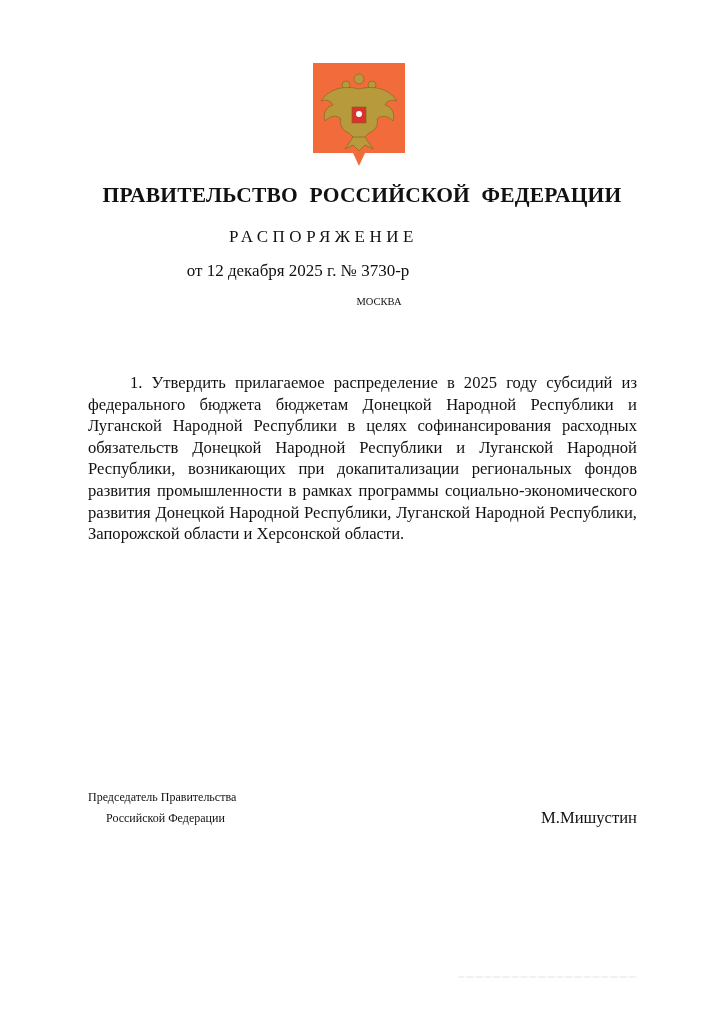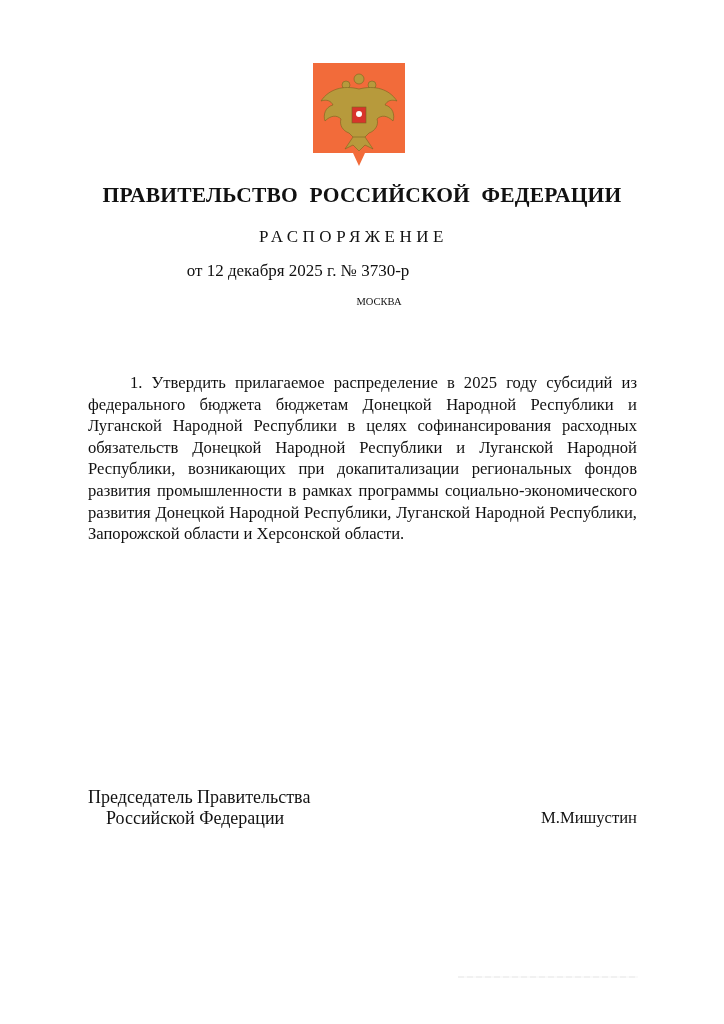--- a/index.html
+++ b/index.html
@@ -2,26 +2,26 @@
 <html><head>
 <meta charset="utf-8">
 <style>
   html, body { margin: 0; padding: 0; background: #ffffff; }
   body { width: 724px; height: 1024px; position: relative; overflow: hidden;
          font-family: "Liberation Serif", "DejaVu Serif", serif; color: #111; }
   .emblem { position: absolute; left: 313px; top: 63px; width: 92px; height: 103px; }
   .gov-title { position: absolute; left: 0; width: 724px; top: 183px; text-align: center;
                font-weight: bold; font-size: 21.5px; letter-spacing: 0.2px; word-spacing: 6px; }
   .doc-type { position: absolute; left: 0; width: 647px; top: 227px; text-align: center;
-              font-size: 17px; letter-spacing: 4.5px; padding-left: 30px; }
+              font-size: 17px; letter-spacing: 4.5px; }
   .doc-date { position: absolute; left: 0; width: 596px; top: 261px; text-align: center; font-size: 17px; }
   .doc-city { position: absolute; left: 0; width: 724px; top: 296px; text-align: center; font-size: 10.5px; margin-left: 17px; }
   .body { position: absolute; left: 88px; width: 549px; top: 372px; font-size: 16.6px; line-height: 21.6px; }
   .body p { margin: 0; text-align: justify; text-indent: 42px; }
-  .sig-left { position: absolute; left: 88px; top: 787px; font-size: 18px; line-height: 21px; }
+  .sig-left { position: absolute; left: 88px; top: 787px; font-size: 12px; line-height: 21px; }
   .sig-left .l2 { padding-left: 18px; }
   .sig-right { position: absolute; right: 87px; top: 808px; font-size: 16.6px; }
   .faint-line { position: absolute; left: 458px; top: 976px; width: 180px; height: 2px;
                 background: repeating-linear-gradient(90deg, #f1f1f1 0 6px, #fafafa 6px 9px); }
 </style>
 </head>
 <body>
 
 <div class="emblem">
   <svg width="92" height="103" viewBox="0 0 92 103">

